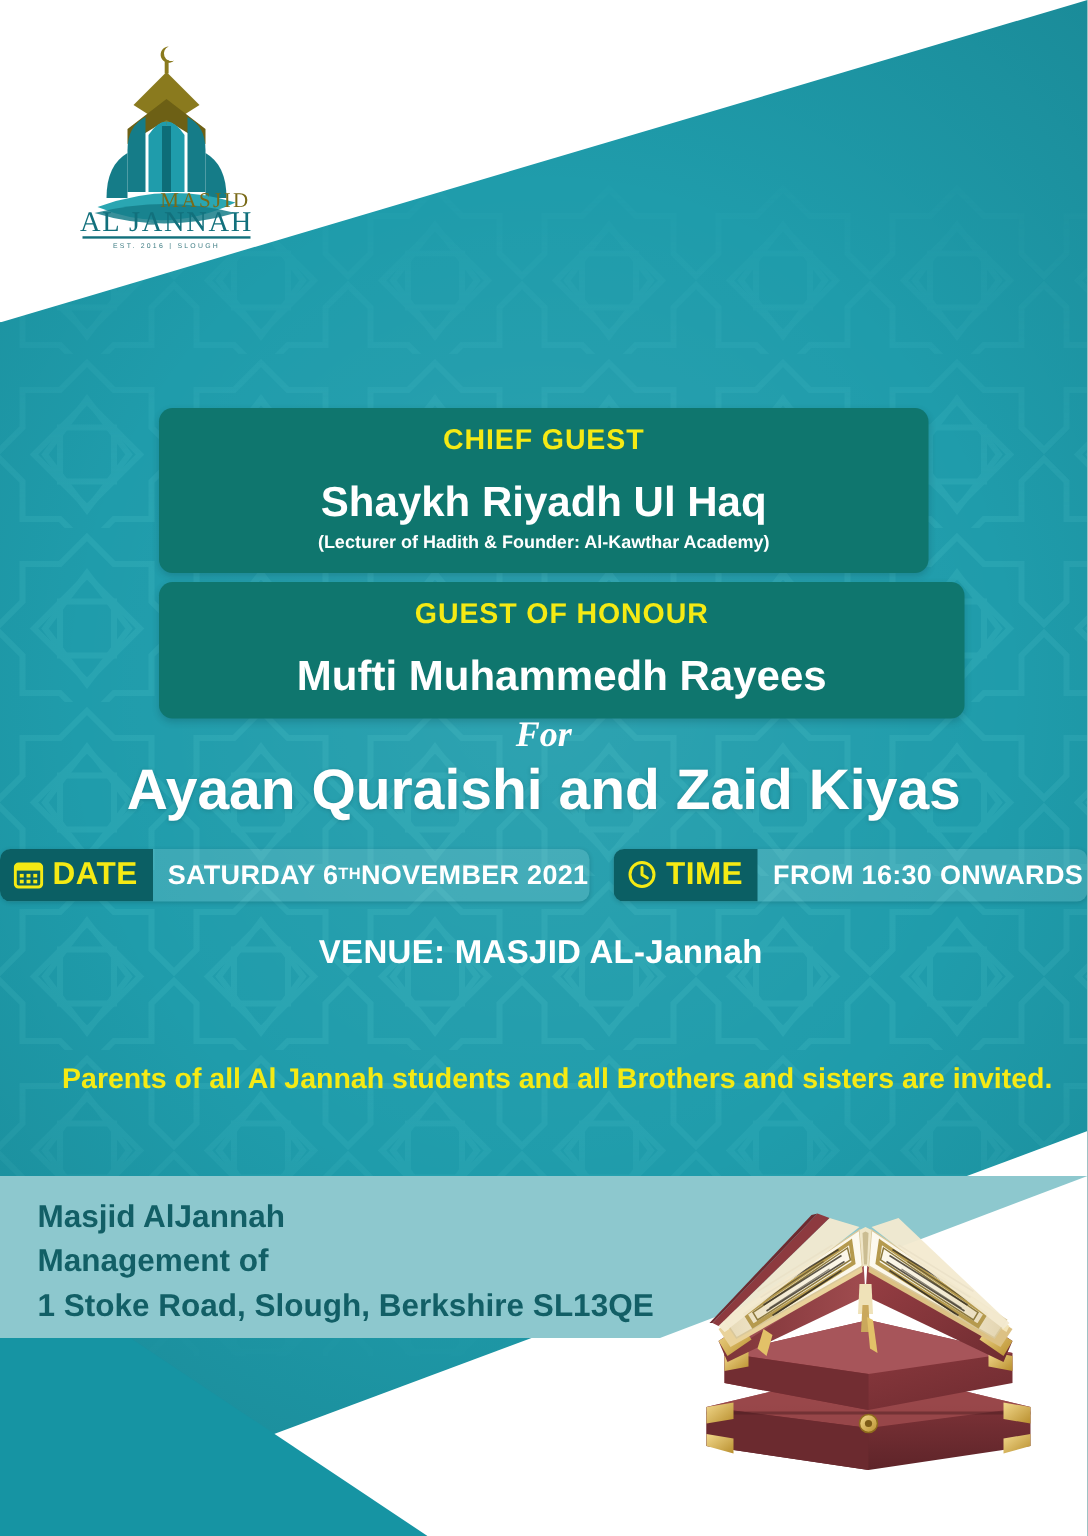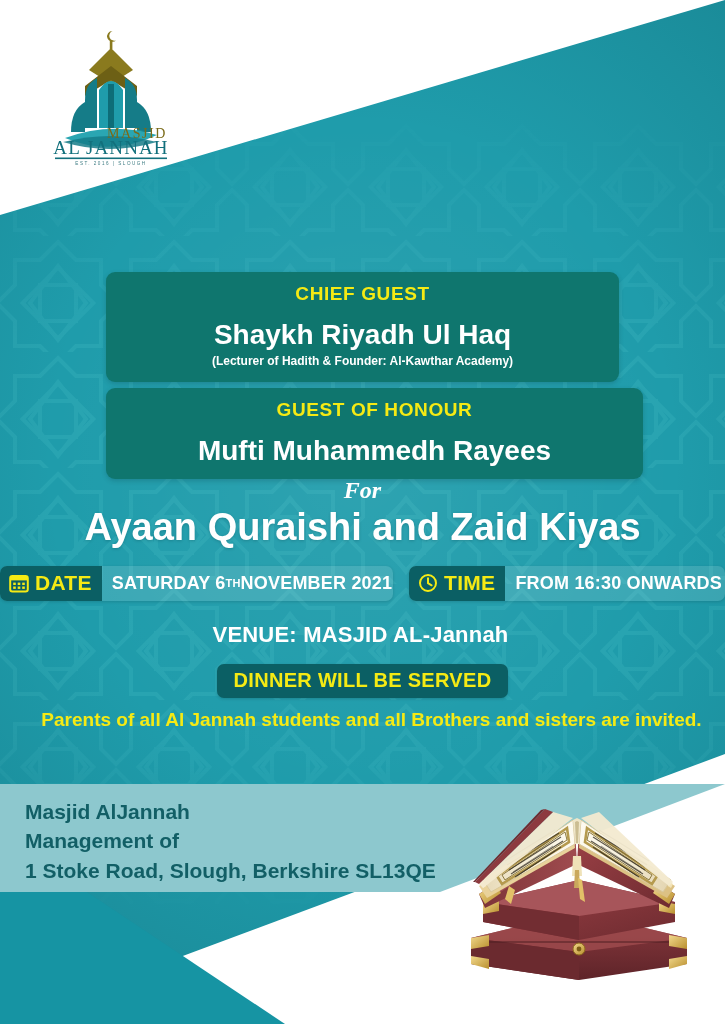--- a/index.html
+++ b/index.html
@@ -369,23 +369,20 @@
         </svg>
         <span>TIME</span>
       </div>
       <div class="dt-val">FROM 16:30 ONWARDS</div>
     </div>
 
   </div>
 
   <div class="venue">VENUE: MASJID AL-Jannah</div>
 
-  <div class="dinner-wrap">
-    <span class="dinner-pill">DINNER WILL BE SERVED</span>
-  </div>
 
   <div class="invite">Parents of all Al Jannah students and all Brothers and sisters are invited.</div>
 
   <div class="footer-band"></div>
   <div class="footer-text">
     <div>Masjid AlJannah</div>
     <div>Management of</div>
     <div>1 Stoke Road, Slough, Berkshire SL13QE</div>
   </div>
 

